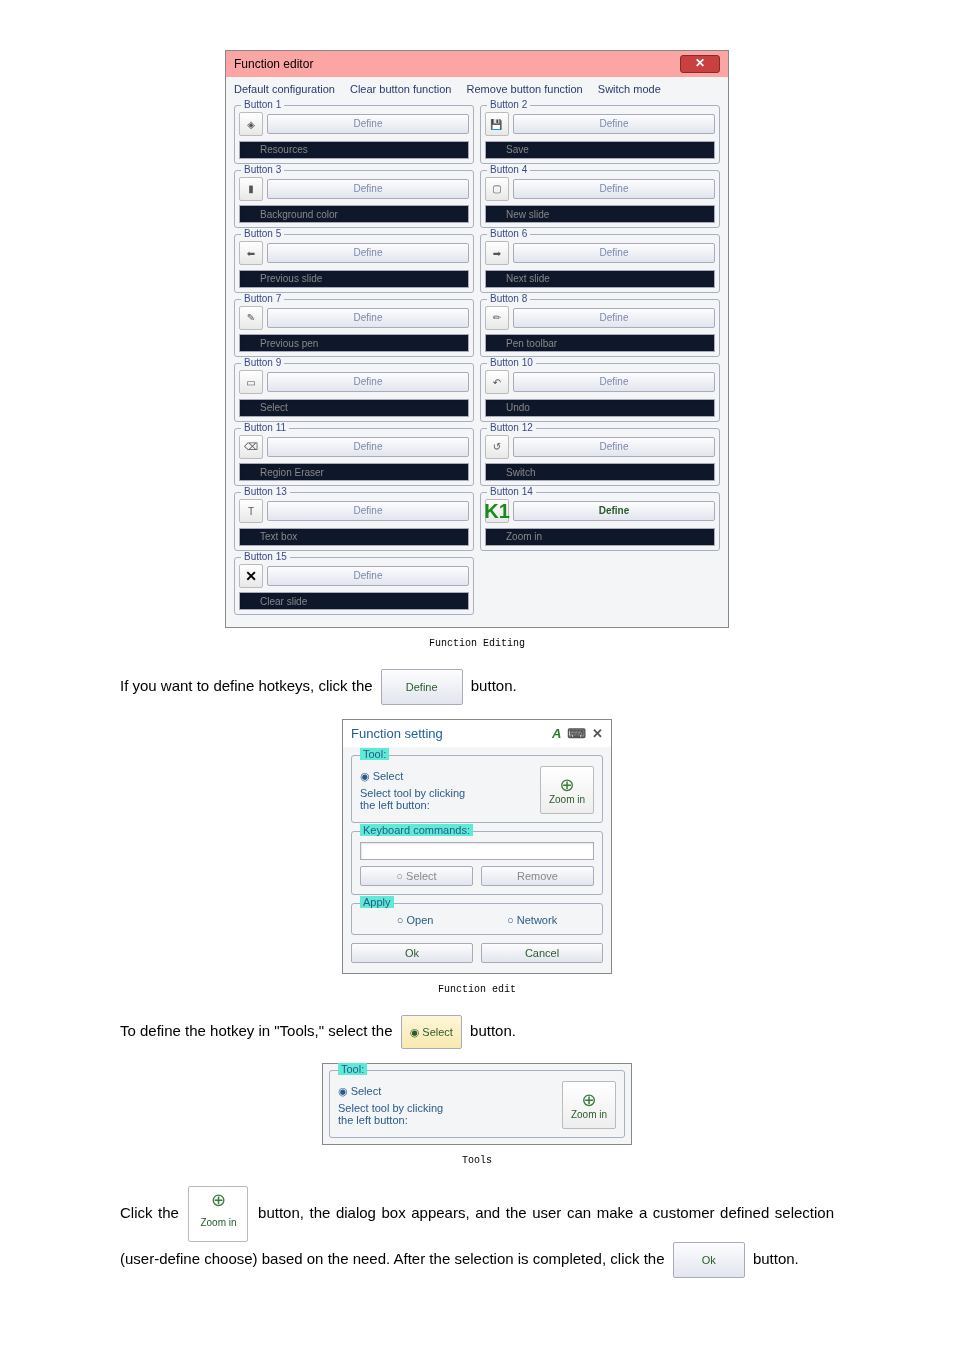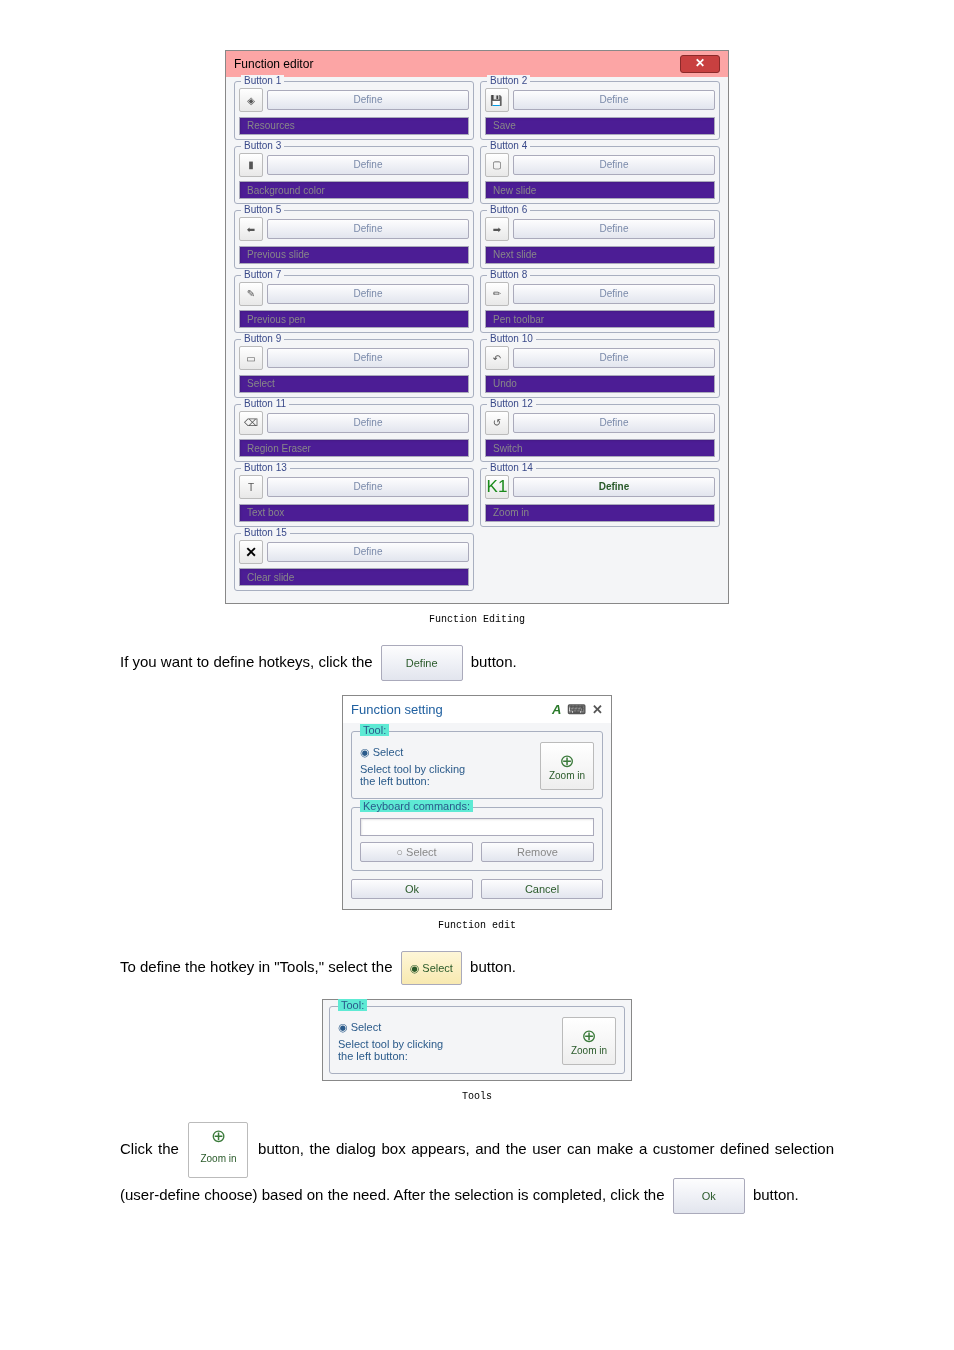--- a/index.html
+++ b/index.html
@@ -93,23 +93,23 @@
     font-size: 10px;
     color: #7a8aaa;
     text-align: center;
     line-height: 18px;
   }
   .define-btn.active { color: #2a5a2a; font-weight: bold; }
   .field-input {
     width: 100%;
     height: 18px;
     border: 1px solid #aab;
-    background: #4c1d95;
-    font-size: 10px;
-    padding: 0 7px;
+    background: #0f172a;
+    font-size: 10px;
+    padding: 0 20px;
     color: #888;
     box-shadow: inset 1px 1px 2px rgba(0,0,0,.1);
   }
   .caption {
     text-align: center;
     margin: 6px 0 20px 0;
     font-size: 10px;
     font-family: Liberation Mono, monospace;
   }
   .para {
@@ -227,30 +227,36 @@
     color: #888;
   }
   .btn2.ok { color: #2a5a2a; }
   .radio-row { display: flex; justify-content: space-around; font-size: 11px; color: #2a5a8a; }
   .dialog3 {
     width: 310px;
     margin: 10px auto;
     border: 1px solid #888;
     background: #f4f5f7;
   }
-  .k1-label { font-size: 17px; font-weight: normal; color: #1a8a1a; }
+  .k1-label { font-size: 20px; font-weight: bold; color: #1a8a1a; }
   .x-label { font-size: 14px; font-weight: bold; color: #000; }
 </style>
 </head>
 <body>
 
 <div class="screenshot">
   <div class="titlebar">
     <span>Function editor</span>
     <span class="close-btn">✕</span>
+  </div>
+  <div class="menubar">
+    <span>Default configuration</span>
+    <span>Clear button function</span>
+    <span>Remove button function</span>
+    <span>Switch mode</span>
   </div>
   <div class="buttons-grid" id="buttons-grid">
       <div class="btn-group"><div class="btn-group-label">Button 1</div><div class="btn-row">
           <div class="icon-box">◈</div>
           <div class="define-btn">Define</div>
         </div><input class="field-input" value="Resources" style=""></div>
       <div class="btn-group"><div class="btn-group-label">Button 2</div><div class="btn-row">
           <div class="icon-box">💾</div>
           <div class="define-btn">Define</div>
         </div><input class="field-input" value="Save" style=""></div>
@@ -342,20 +348,27 @@
         <span>Zoom in</span>
       </div>
     </div>
   </div>
   <div class="group2">
     <div class="group2-label">Keyboard commands:</div>
     <div class="kb-input"></div>
     <div class="btn-row2">
       <div class="btn2">○ <span>Select</span></div>
       <div class="btn2">Remove</div>
+    </div>
+  </div>
+  <div class="group2">
+    <div class="group2-label">Apply</div>
+    <div class="radio-row">
+      <span>○ <span>Open</span></span>
+      <span>○ <span>Network</span></span>
     </div>
   </div>
   <div class="btn-row2" style="padding:0 8px 10px 8px;">
     <div class="btn2 ok">Ok</div>
     <div class="btn2 ok">Cancel</div>
   </div>
 </div>
 <div class="caption">Function edit</div>
 
 <div class="para">

